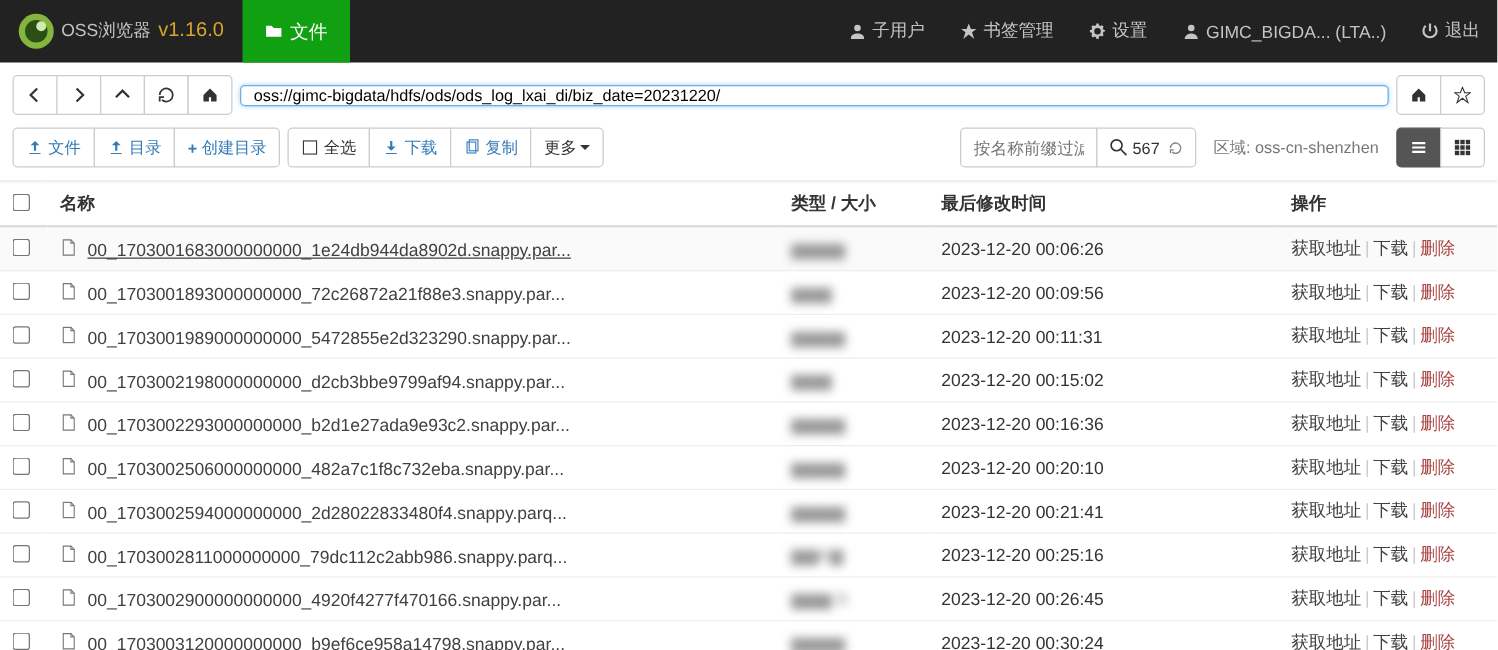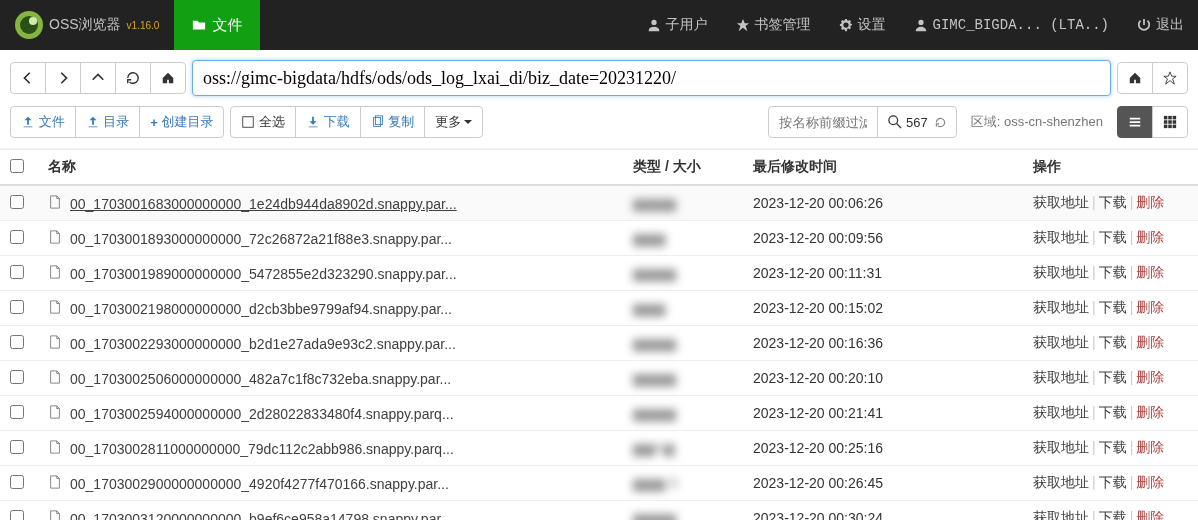--- a/index.html
+++ b/index.html
@@ -5,33 +5,33 @@
 * { box-sizing: border-box; margin: 0; padding: 0; }
 body { font-family: "Helvetica Neue", Helvetica, Arial, "Microsoft YaHei", sans-serif; font-size: 14px; color: #333; background: #fff; width: 1198px; }
 a { color: #404040; text-decoration: none; cursor: pointer; }
 
 
 .navbar { background: #222; height: 50px; display: flex; align-items: center; color: #c4c4c4; }
 .brand { display: flex; align-items: center; padding: 0 15px; gap: 6px; }
 .logo-circle { width: 28px; height: 28px; border-radius: 50%; background: #85b53f; display: flex; align-items: center; justify-content: center; }
 .logo-inner { width: 18px; height: 18px; border-radius: 50%; background: #2b5016; position: relative; }
 .logo-inner::after { content: ""; position: absolute; right: 1px; top: 1px; width: 8px; height: 8px; border-radius: 50%; background: #d0eab0; }
-.brand-version { color: #d8a32e; font-size: 10px; }
+.brand-version { color: #d8a32e; font-size: 16px; }
 .nav-tab { background: #11a011; color: #fff; height: 50px; display: flex; align-items: center; padding: 0 18px; gap: 6px; font-size: 15px; }
-.nav-right { margin-left: auto; display: flex; align-items: center; height: 100%; font-family: Liberation Mono, monospace; }
+.nav-right { margin-left: auto; display: flex; align-items: center; height: 100%; }
 .nav-link { color: #c4c4c4; height: 50px; display: flex; align-items: center; padding: 0 14px; gap: 5px; cursor: pointer; }
 
 
 .addr-row { display: flex; align-items: center; padding: 10px 10px; gap: 6px; }
 .btn-grp { display: inline-flex; }
 .btn { border: 1px solid #ccc; background: #fff; height: 32px; min-width: 34px; display: inline-flex; align-items: center; justify-content: center; padding: 0 10px; cursor: pointer; color: #333; font-size: 13px; }
 .btn-grp .btn { border-radius: 0; margin-left: -1px; }
 .btn-grp .btn:first-child { border-top-left-radius: 4px; border-bottom-left-radius: 4px; margin-left: 0; }
 .btn-grp .btn:last-child { border-top-right-radius: 4px; border-bottom-right-radius: 4px; }
-.addr-input { flex: 1; height: 36px; border: 1px solid #ccc; border-radius: 4px; padding: 0 10px; font-size: 18px; box-shadow: 0 0 4px rgba(102,175,233,.6); border-color:#66afe9; outline:none;font-family:Liberation Serif, serif; }
+.addr-input { flex: 1; height: 17px; border: 1px solid #ccc; border-radius: 4px; padding: 0 10px; font-size: 13px; box-shadow: 0 0 4px rgba(102,175,233,.6); border-color:#66afe9; outline:none; }
 
 
 .toolbar { display: flex; align-items: center; padding: 0 10px 10px; gap: 6px; border-bottom: 1px solid #eee; }
 .toolbar .spacer { flex: 1; }
 .filter-input { height: 32px; border: 1px solid #ccc; border-radius: 4px 0 0 4px; padding: 0 10px; width: 110px; }
 .search-btn { border-radius: 0 4px 4px 0; margin-left: -1px; gap: 4px; }
 .region { color: #777; font-size: 13px; padding: 0 8px; }
 .view-btn.active { background: #555; color: #fff; border-color: #555; }
 
 

